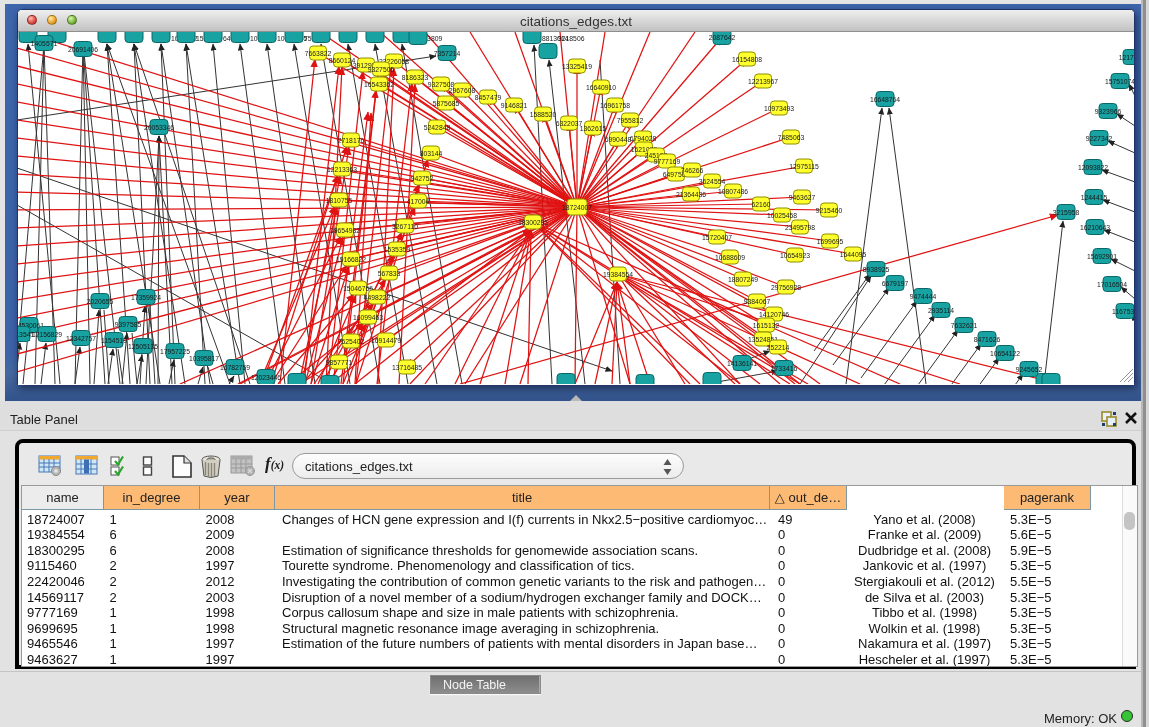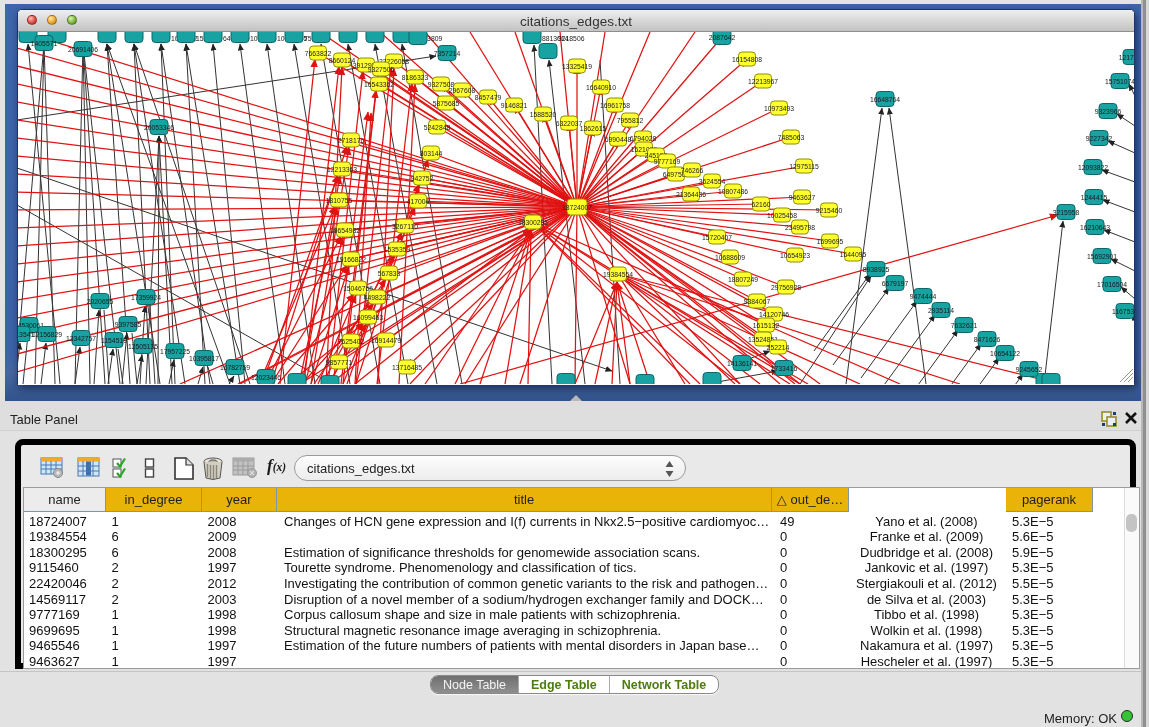--- a/index.html
+++ b/index.html
@@ -15,43 +15,43 @@
   font-size:13.5px; font-weight:normal; color:#333; }
 .tl { position:absolute; top:4.5px; width:10px; height:10px; border-radius:50%; }
 #canvas { position:absolute; left:0; top:22px; width:1116px; height:353px;
   background:#fff; overflow:hidden; }
 #tpanel { position:absolute; left:0; top:401px; width:1149px; height:326px;
   background:#e2e2e2; }
 #tphead { position:absolute; left:0; top:0; width:100%; height:30px;
   background:#dedede; border-bottom:1px solid #cfcfcf;}
 #tphead .lbl { position:absolute; left:10px; top:11px; font-size:13px; color:#222; }
 #inset { position:absolute; left:15px; top:38px; width:1121px; height:230px;
-  border:6px solid #000000; border-radius:8px 8px 0 0; background:#e9e9e9; }
+  border:4px solid #000000; border-radius:8px 8px 0 0; background:#e9e9e9; }
 #combo { position:absolute; left:273px; top:10px; width:392px; height:26px;
   border:1px solid #9a9a9a; border-radius:13px;
   background:linear-gradient(#fdfdfd,#ececec); font-size:13px; color:#222; }
 #combo span { position:absolute; left:12px; top:5px; }
 #table { position:absolute; left:2px; top:42px; width:1117px; height:182px;
   background:#fff; border:1px solid #9a9a9a; overflow:hidden; }
-.hc { position:absolute; top:0; height:24px; background:#eab308;
+.hc { position:absolute; top:0; height:24px; background:#fdba74;
   border-right:1px solid #7d98a5; border-bottom:1px solid #7d98a5;
   font-size:13px; color:#222; text-align:center; line-height:24px; }
 .tr { position:absolute; left:0; width:1115px; height:15.6px; font-size:13px;
   line-height:15.6px; color:#111; }
 .tr span { position:absolute; top:0; white-space:nowrap; overflow:hidden; }
 .c1 { left:5px; width:78px; }
 .c2 { left:87.5px; width:88px; }
 .c3 { left:183.5px; width:66px; }
 .c4 { left:260px; width:487px; }
 .c5 { left:756px; width:66px; }
 .c6 { left:824px; width:157px; text-align:center; }
 .c7 { left:988px; width:80px; }
 #tabs { position:absolute; left:430px; top:274px; height:19px; display:flex;
-  border:1px solid #8a8a8a; border-radius:8px; overflow:hidden; background:#fff;
-  box-shadow:0 1px 1px rgba(255,255,255,.8); }
+  border:1px solid #8a8a8a; border-radius:0; overflow:hidden; background:#fff;
+  box-shadow:0 1px 1px rgba(255,255,255,.8);flex-direction:column; }
 #tabs div { padding:0 12px; font-size:12.5px; font-weight:bold; color:#4d7c0f;
   line-height:18px; border-right:1px solid #aaa; }
 #tabs div.sel { background:linear-gradient(#6f6f6f,#8f8f8f); color:#f4f4f4;
   font-weight:normal; }
 #tabs div:last-child { border-right:none; }
 .icon { position:absolute; top:12px; }
 #rightstrip { position:absolute; left:1141px; top:0; width:8px; height:727px;
   background:linear-gradient(90deg,#b8b8b8 0 2px,#8f8f8f 2px 5px,#d8d8d8 5px); }
 </style></head>
 <body>

